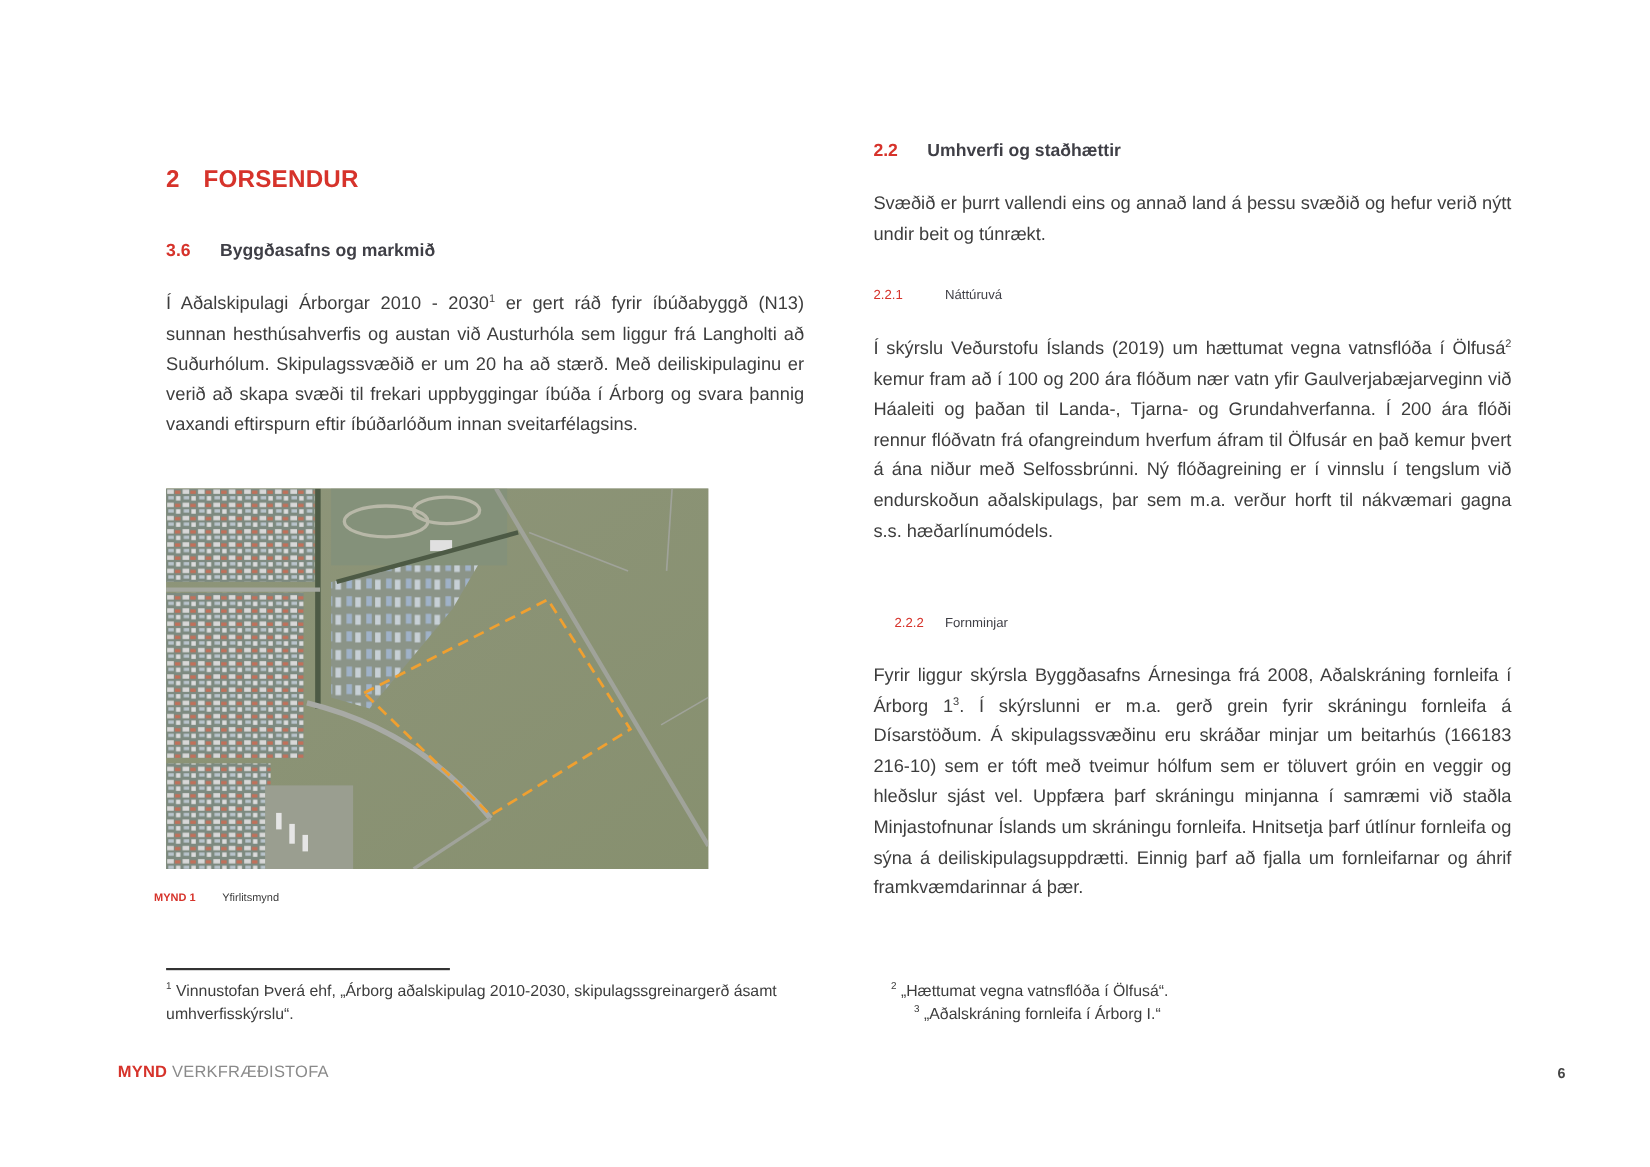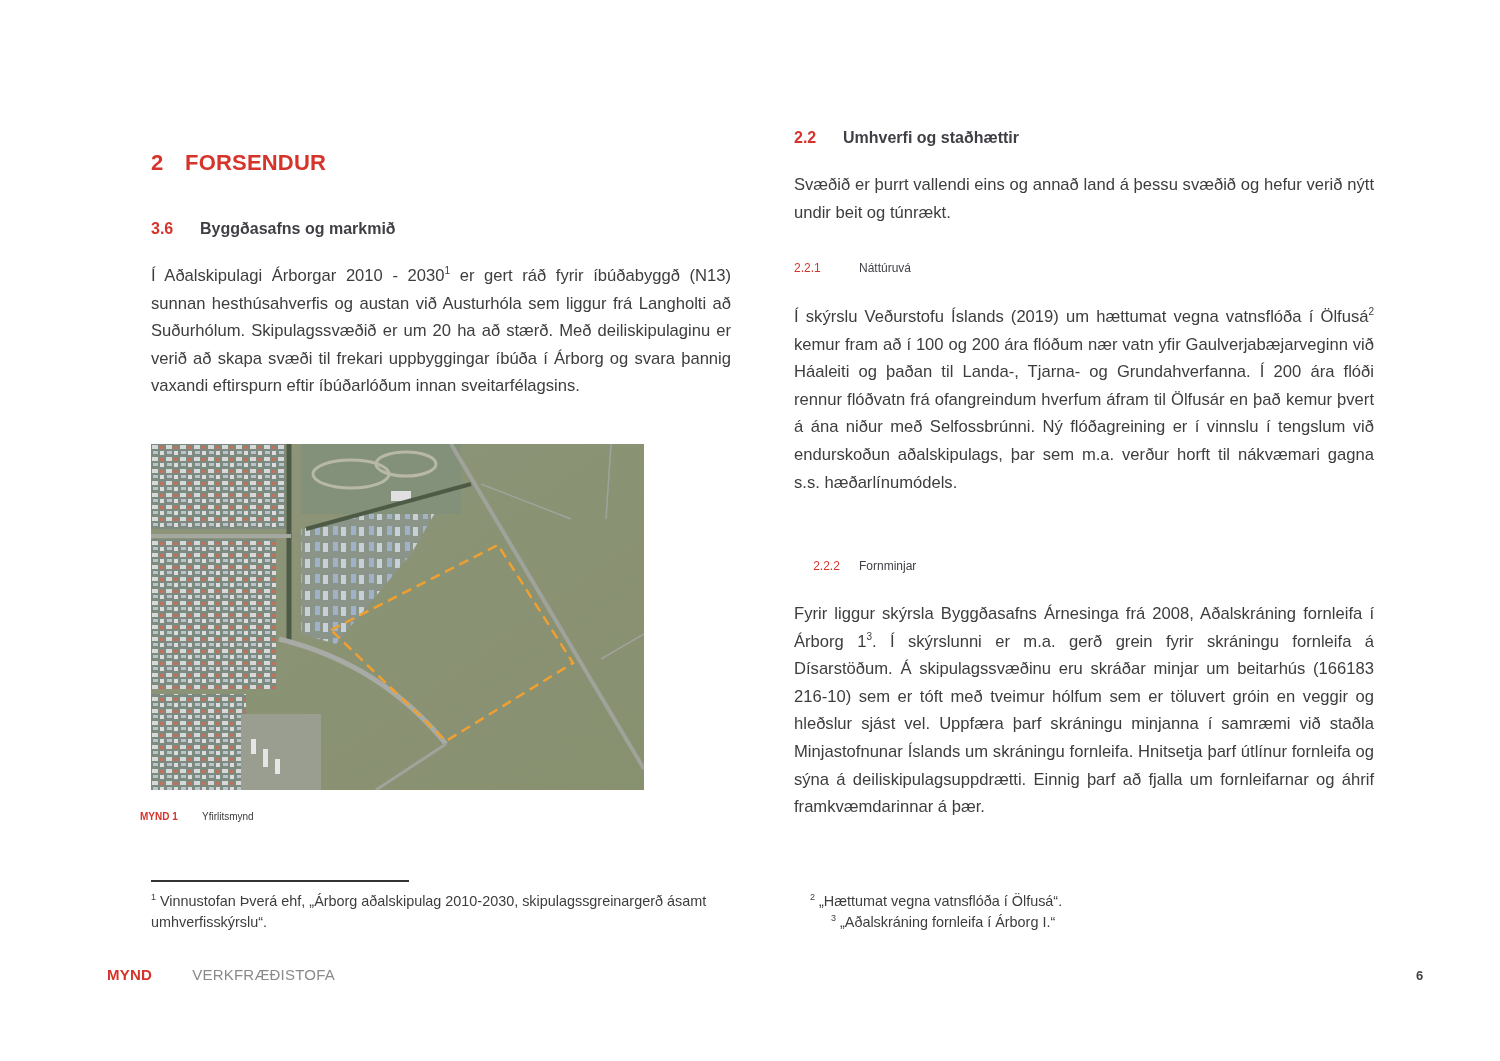--- a/index.html
+++ b/index.html
@@ -46,21 +46,21 @@
     }
     .footnote {
       position: absolute; font-size: 14.4px; line-height: 21px; color: #3d3d3d;
     }
     .footnote sup { font-size: 9px; line-height: 0; vertical-align: super; }
 
     .footer-logo {
       position: absolute; left: 107px; top: 966px; font-size: 15px; letter-spacing: 0.2px;
     }
     .footer-logo .brand { color: #d6332b; font-weight: bold; }
-    .footer-logo .rest { color: #8a8a8a; margin-left: 36px; }
+    .footer-logo .rest { color: #8a8a8a; }
 
     .page-num {
       position: absolute; left: 1416px; top: 968px; font-size: 13px; font-weight: bold; color: #444;
     }
   </style>
 </head>
 <body>
 
 <div class="chapter-heading">
   <span class="num">2</span><span>FORSENDUR</span>

